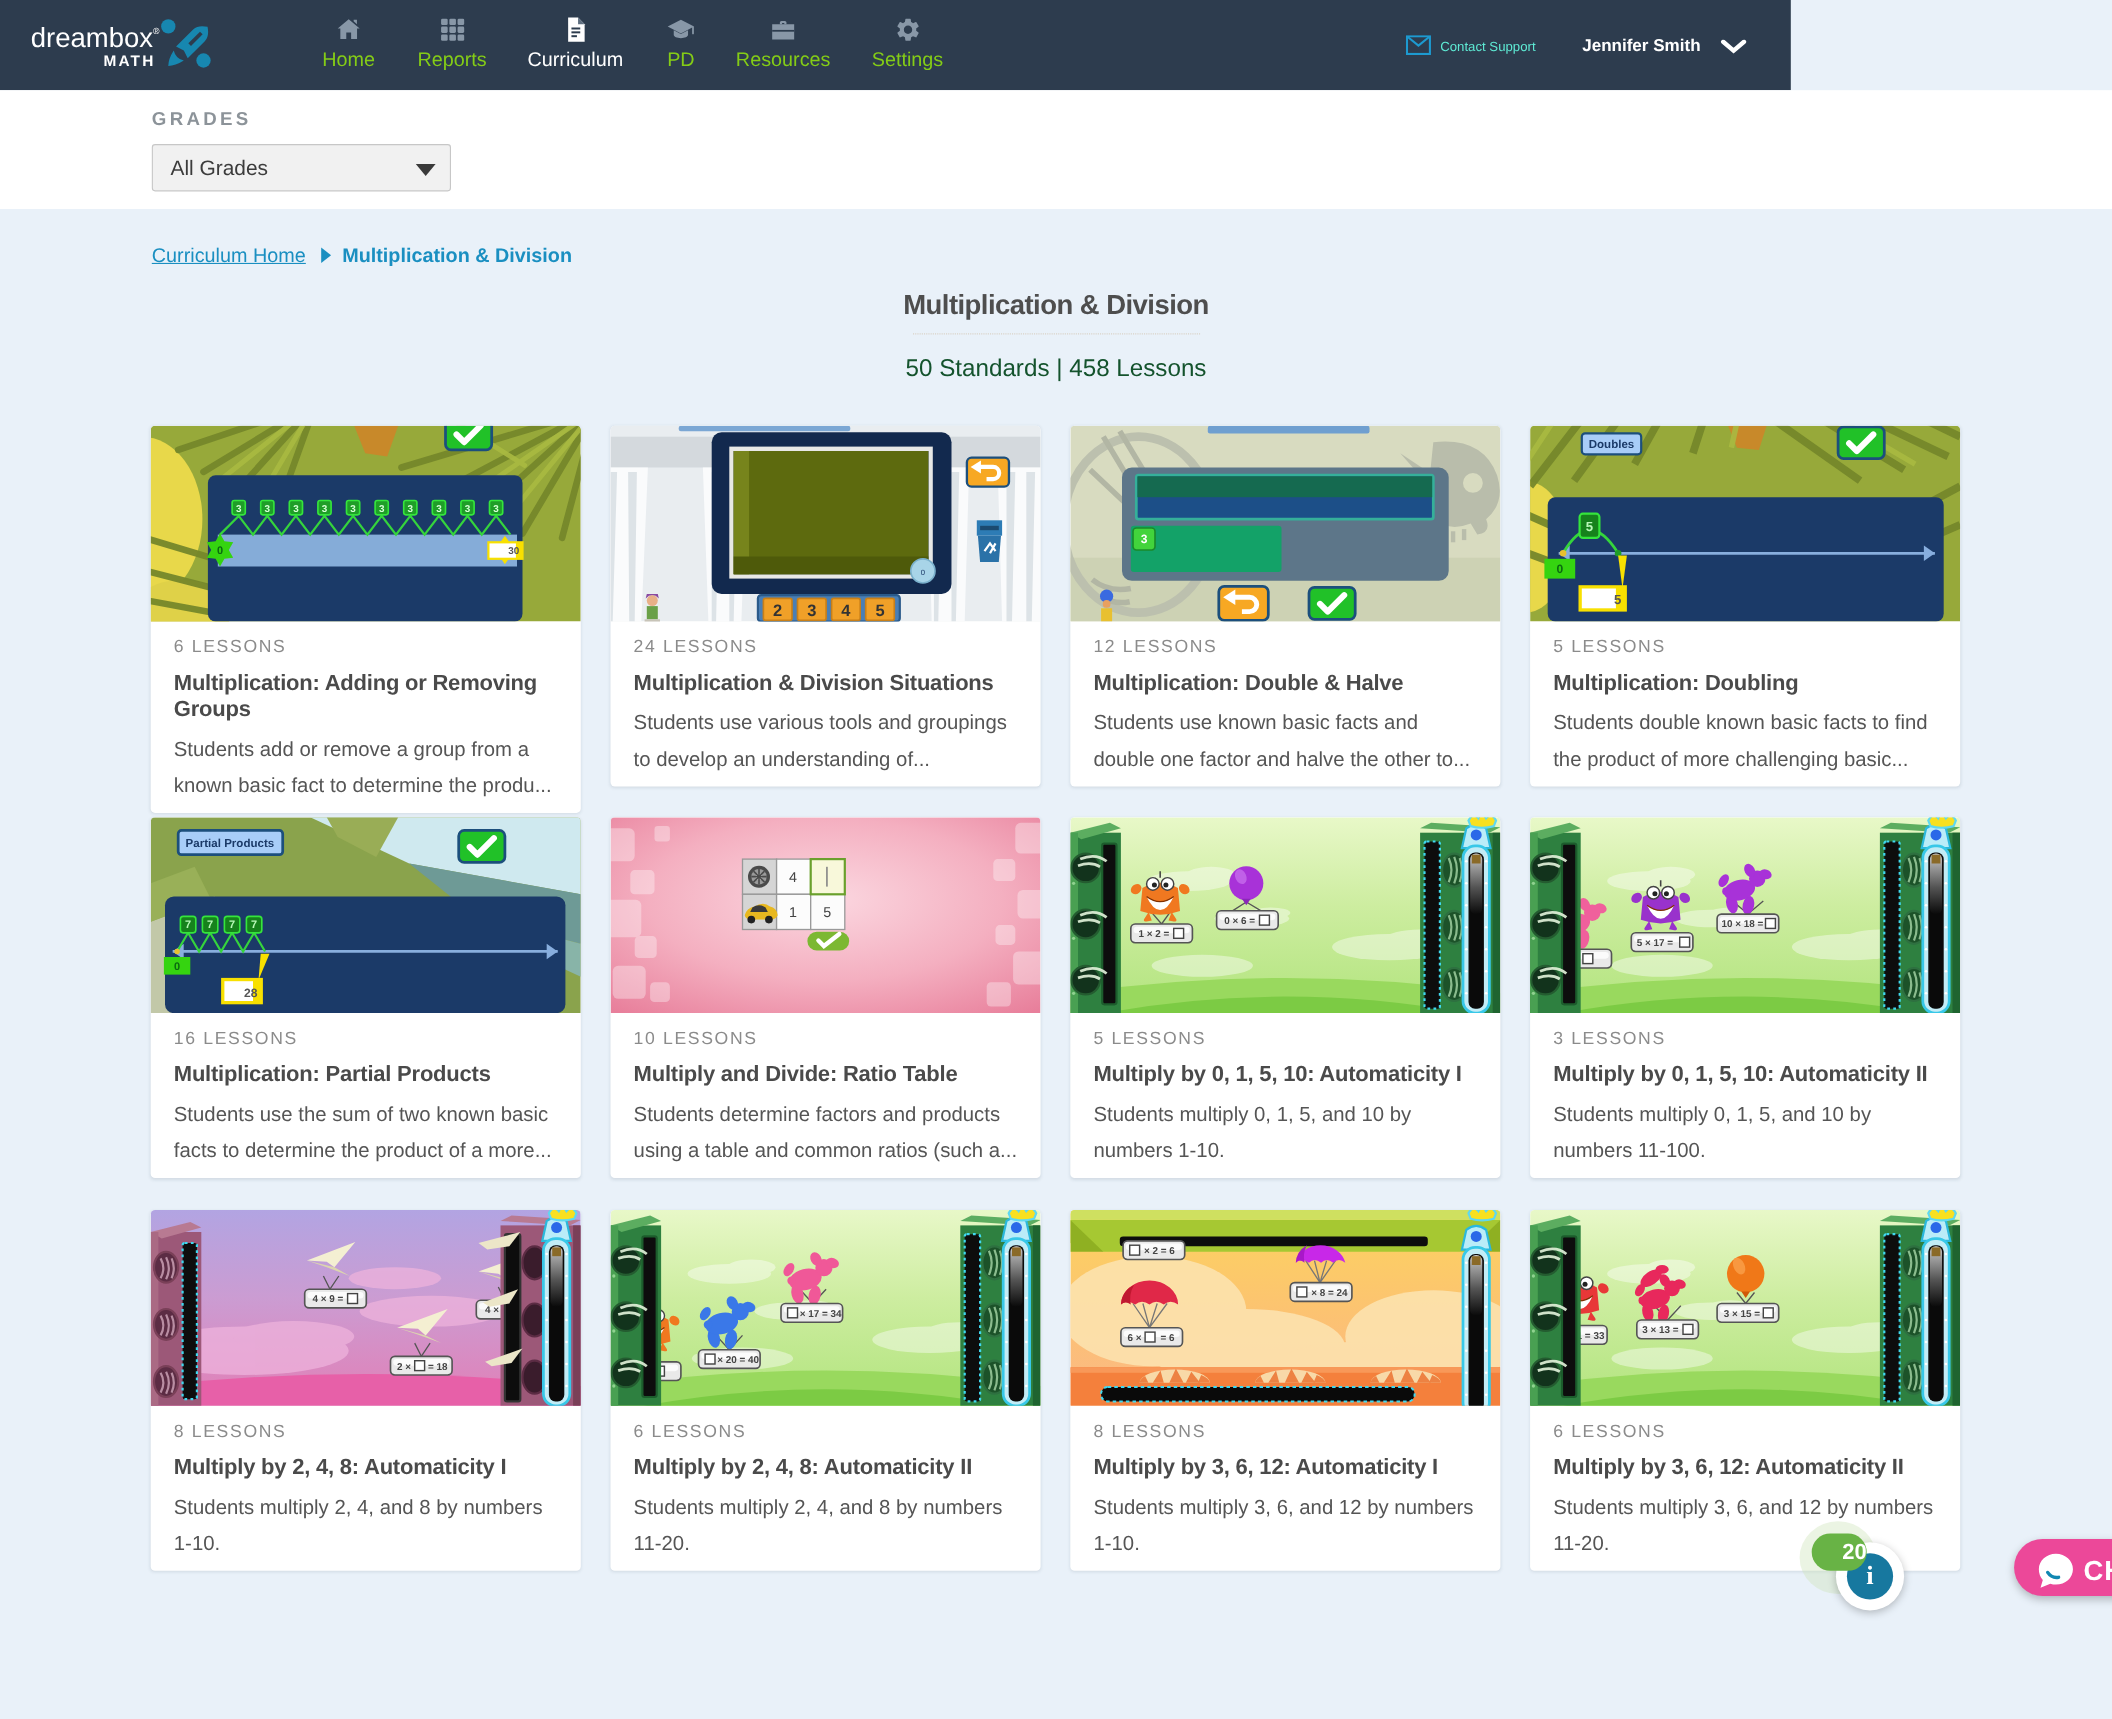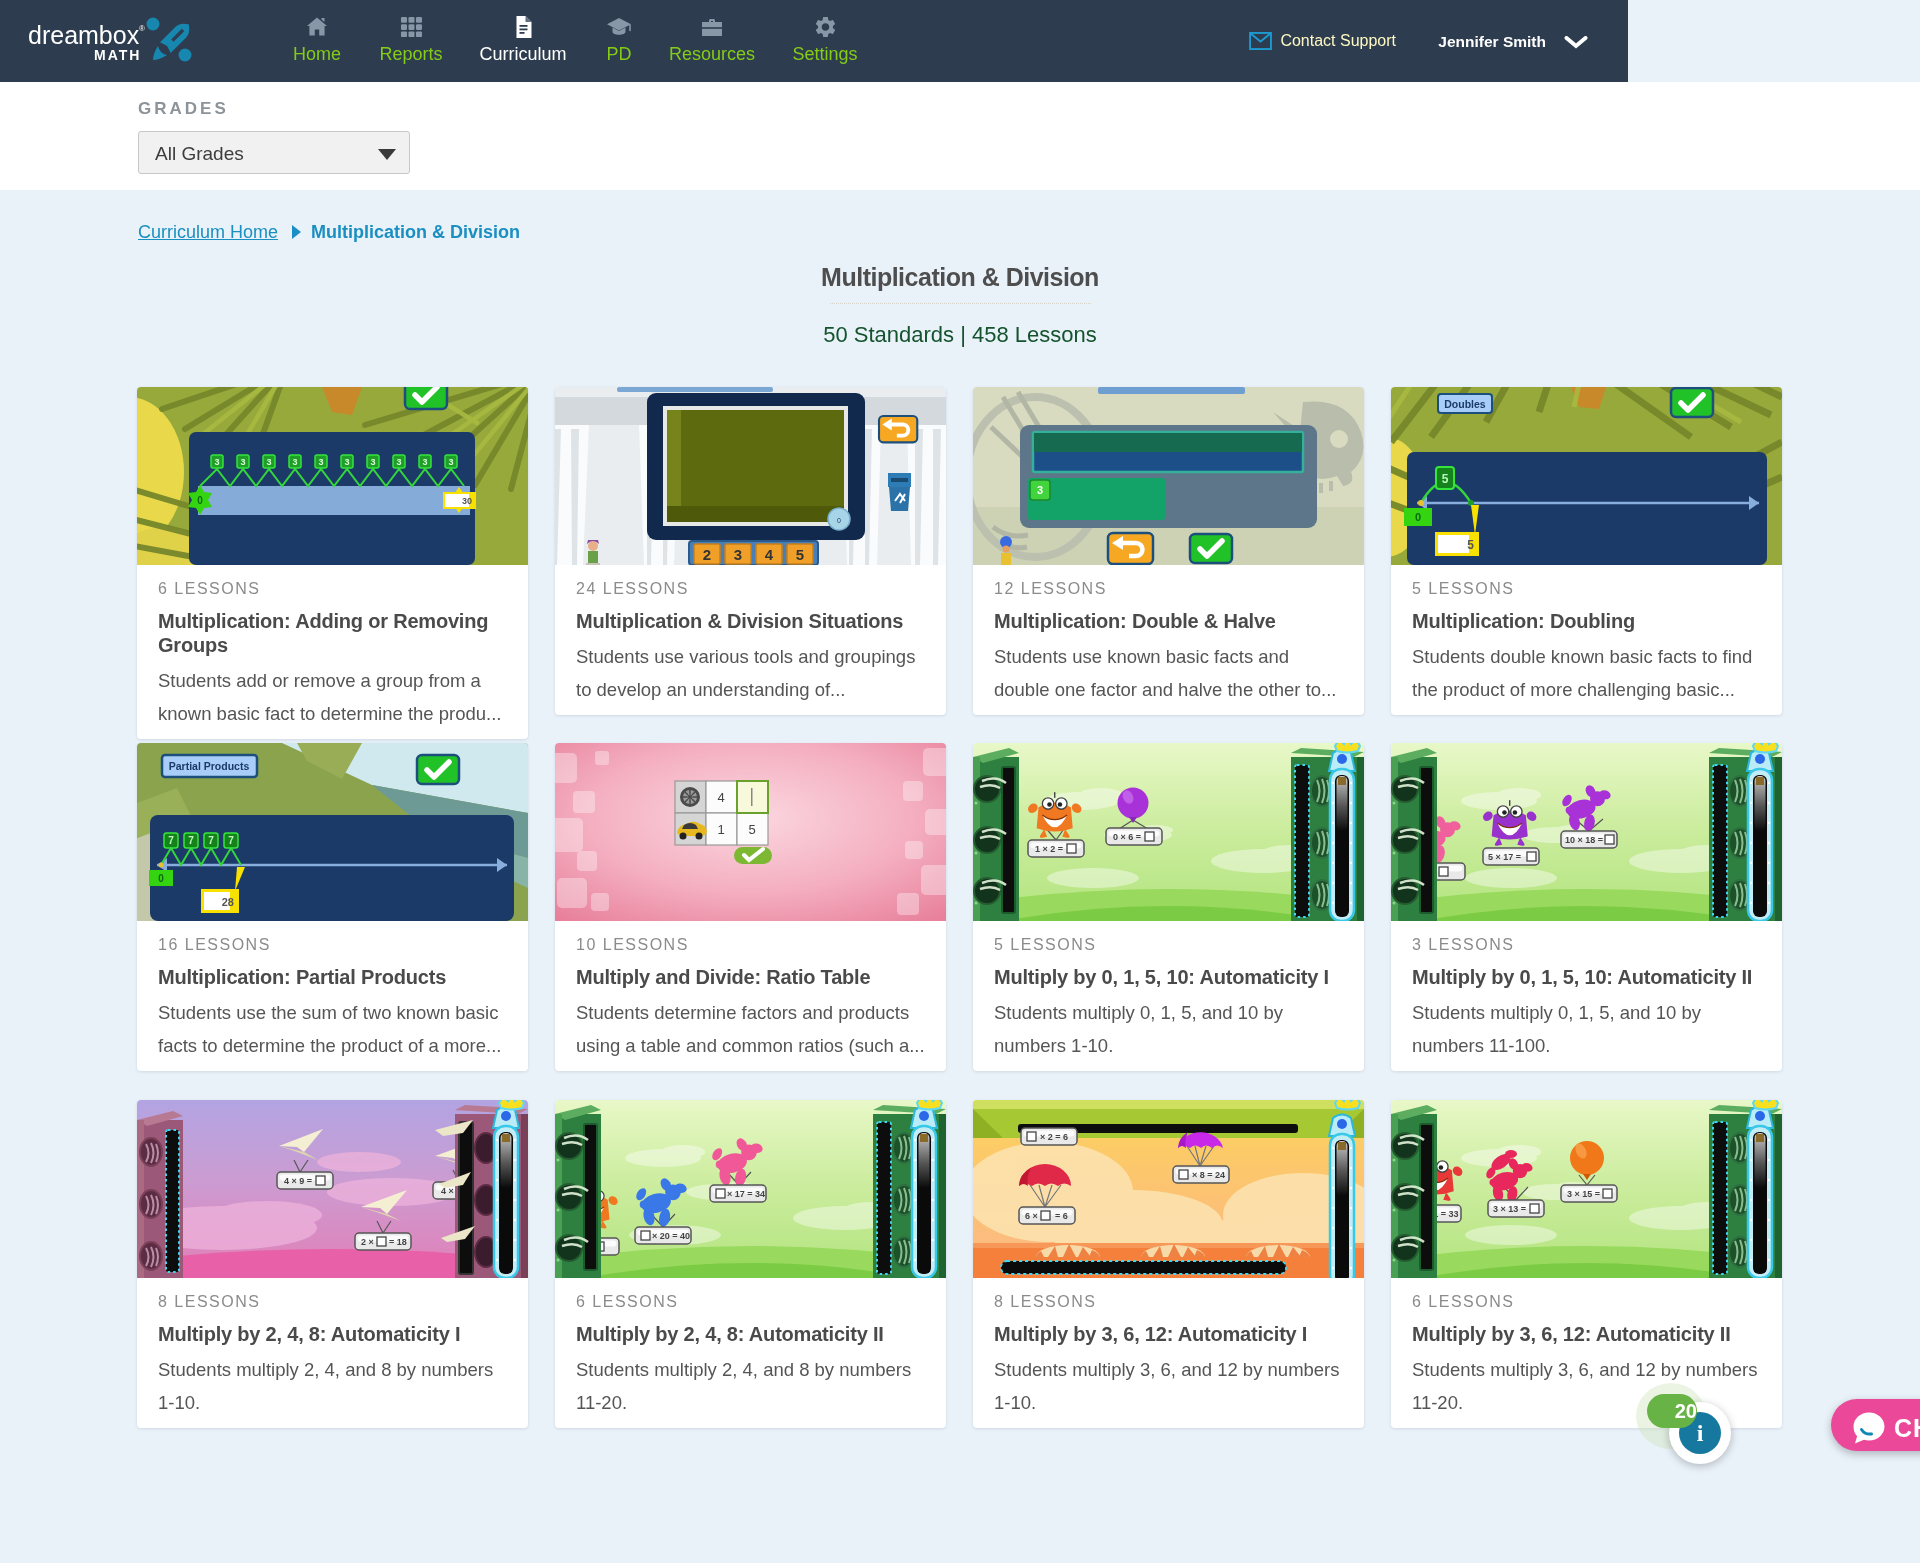--- a/index.html
+++ b/index.html
@@ -8,21 +8,21 @@
 
 .hdr{position:absolute;left:0;top:0;width:1628px;height:82px;background:#2d3c4e}
 .logo{position:absolute;left:28px;top:16px;width:170px;height:52px}
 .logo .db{position:absolute;left:0;top:5px;color:#fff;font-size:25px;font-weight:400;letter-spacing:0px}
 .logo .reg{position:absolute;left:111px;top:8px;color:#fff;font-size:8px}
 .logo .math{position:absolute;left:66px;top:31px;color:#fff;font-size:14px;font-weight:bold;letter-spacing:2px}
 .nav-item{position:absolute;top:15px;transform:translateX(-50%);text-align:center;color:#84cc16;font-size:18px}
 .nav-item svg{display:block;margin:0 auto 5px}
 .nav-item.active{color:#fff}
 .nav-item.active .lbl{border-bottom:2px solid #fff;padding:0 8px 19px}
-.csup{position:absolute;right:232px;top:32px;color:#fef9c3;font-size:16px;white-space:nowrap}
+.csup{position:absolute;right:232px;top:32px;color:#5eead4;font-size:12px;white-space:nowrap}
 .csup svg{vertical-align:-4px;margin-right:9px}
 .uname{position:absolute;right:82px;top:33px;color:#fff;font-size:15.5px;font-weight:bold;white-space:nowrap}
 .chev{position:absolute;right:40px;top:36px}
 
 .gbar{position:absolute;left:0;top:82px;width:1920px;height:108px;background:#fff}
 .glabel{position:absolute;left:138px;top:17px;font-size:17px;letter-spacing:3px;color:#8c9399;font-weight:bold}
 .gselect{position:absolute;left:138px;top:49px;width:272px;height:43px;background:#f1f1f1;border:1px solid #c7c7c7;border-radius:3px}
 .gselect .txt{position:absolute;left:16px;top:11px;font-size:19px;font-weight:normal;color:#3c3c3c}
 .gselect .car{position:absolute;right:13px;top:17px;width:0;height:0;border-left:9px solid transparent;border-right:9px solid transparent;border-top:11px solid #3a3a3a}
 

